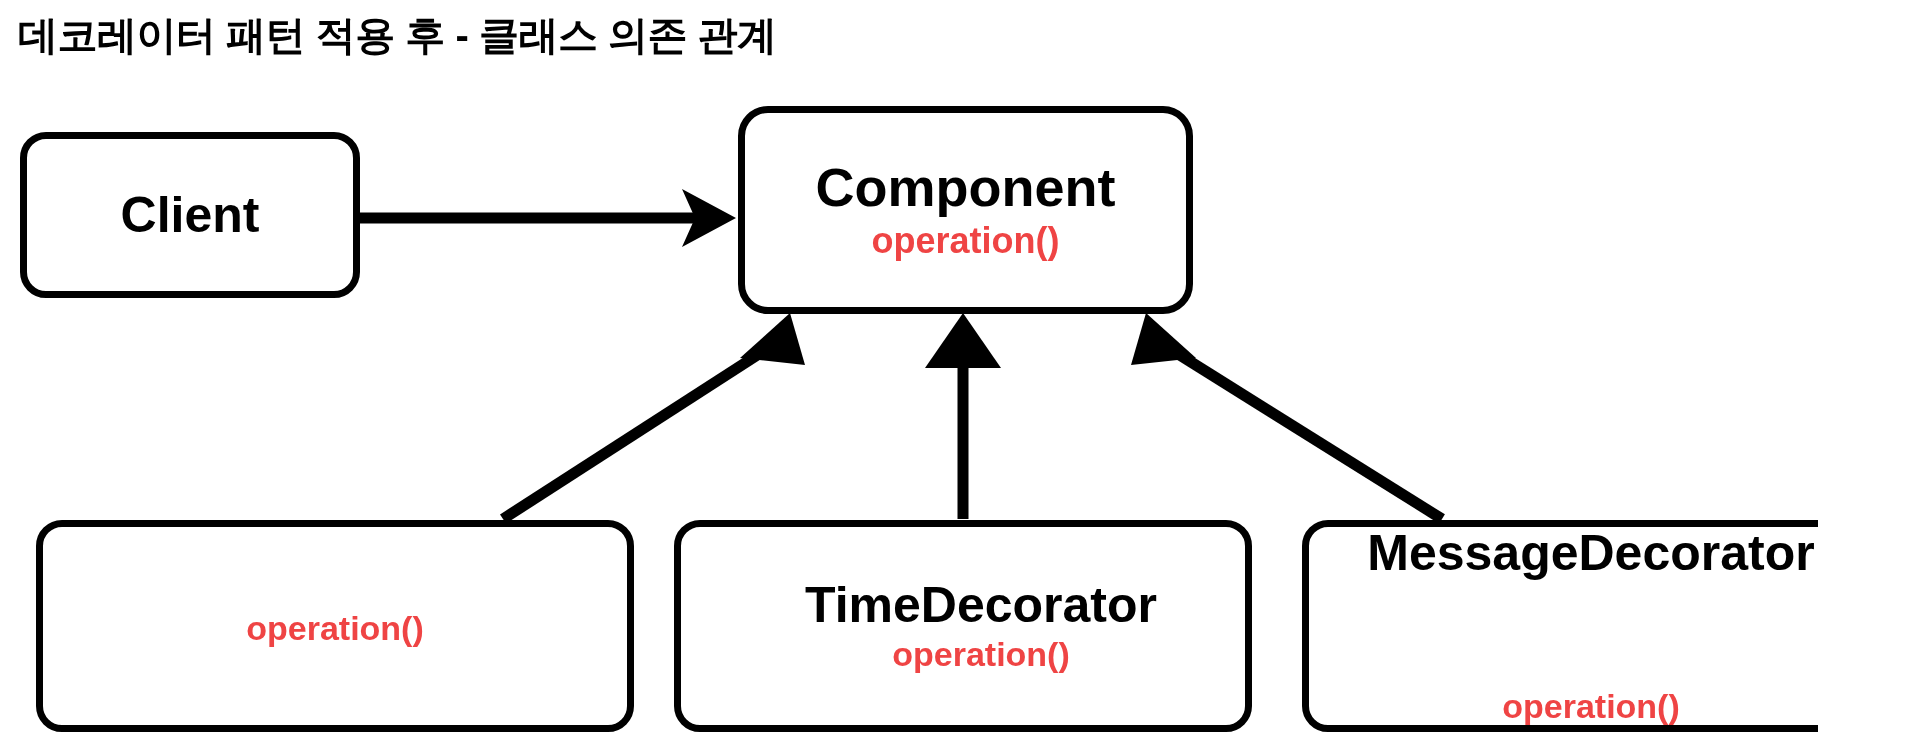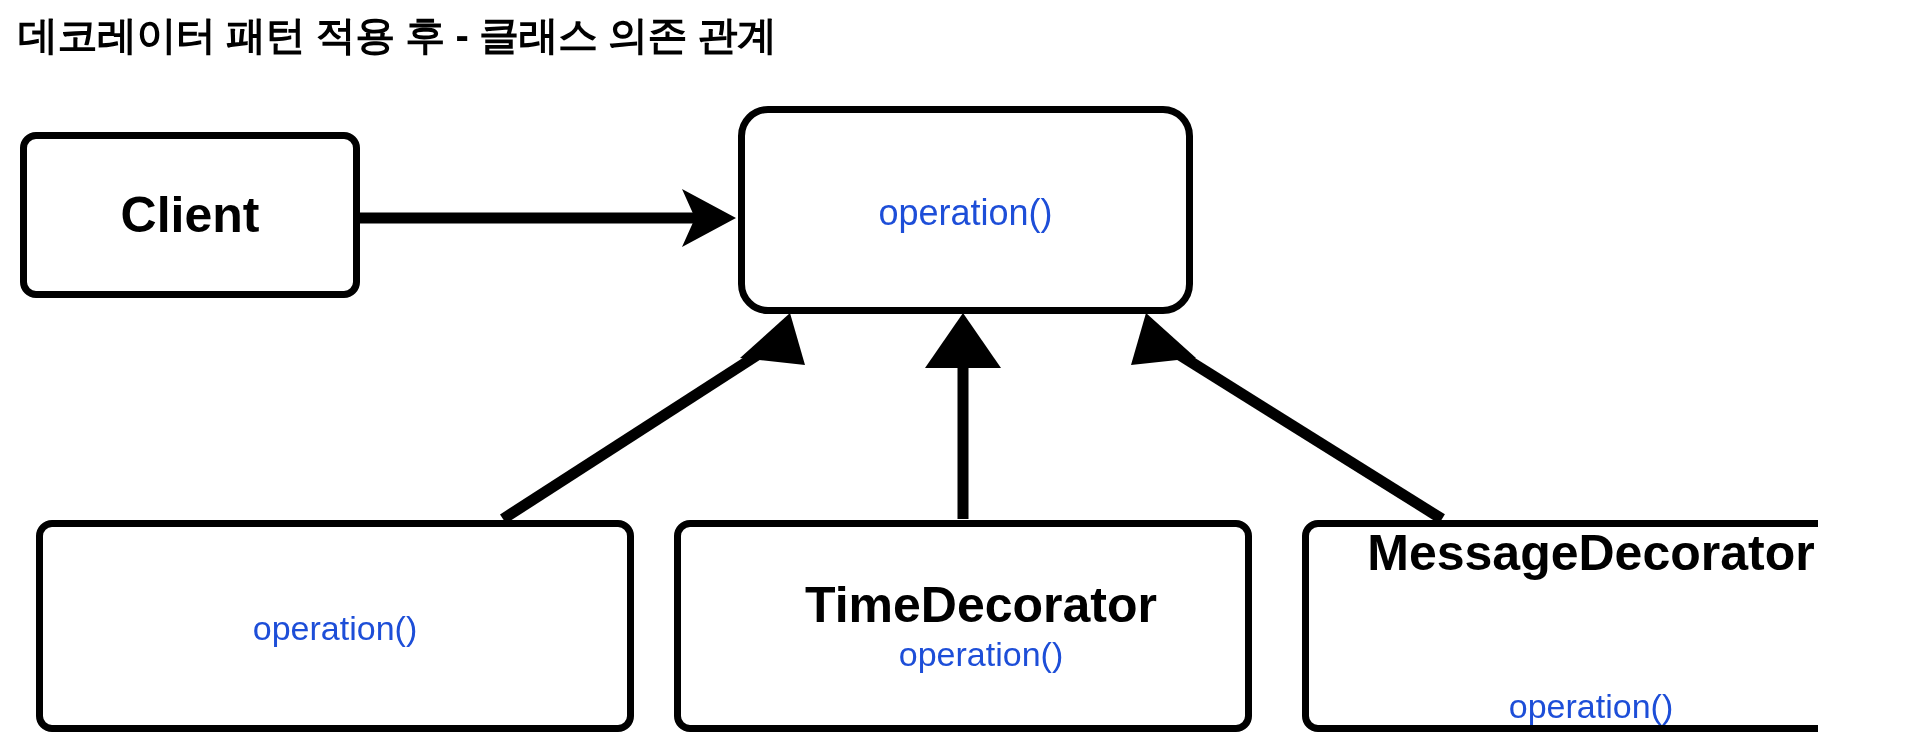--- a/index.html
+++ b/index.html
@@ -36,39 +36,39 @@
     top: 0;
     width: 1914px;
     height: 756px;
     pointer-events: none;
   }
   .node {
     position: absolute;
     box-sizing: border-box;
     background: #ffffff;
     border: 7px solid #000000;
-    border-radius: 16px;
+    border-radius: 26px;
     display: flex;
     flex-direction: column;
     align-items: center;
     justify-content: center;
   }
   .node-title {
     font-size: 50px;
     font-weight: 700;
     line-height: 1.06;
     white-space: nowrap;
     color: #000000;
   }
   .node-op {
     font-size: 34px;
-    font-weight: 400;
+    font-weight: 700;
     line-height: 1.08;
     white-space: nowrap;
-    color: #1d4ed8;
+    color: #ef4444;
     margin-top: 4px;
   }
   .node.single .node-title {
     margin: 0;
   }
 
   
   #node-client        { left: 20px;   top: 132px; width: 340px; height: 166px; }
   #node-component     { left: 738px;  top: 106px; width: 455px; height: 208px; border-radius: 30px; }
   #node-realcomponent { left: 36px;   top: 520px; width: 598px; height: 212px; }
@@ -106,20 +106,21 @@
       <line x1="1442" y1="519" x2="1175" y2="352" stroke="#000000" stroke-width="11" stroke-linecap="butt"></line>
       <polygon points="1146,313 1196,358 1131,365" fill="#000000"></polygon>
     </g>
   </svg>
 
   <div class="node single" id="node-client">
     <div class="node-title">Client</div>
   </div>
 
   <div class="node" id="node-component">
+    <div class="node-title">Component</div>
     <div class="node-op">operation()</div>
   </div>
 
   <div class="node" id="node-realcomponent">
     <div class="node-op">operation()</div>
   </div>
 
   <div class="node" id="node-timedecorator">
     <div class="node-title">TimeDecorator</div>
     <div class="node-op">operation()</div>

